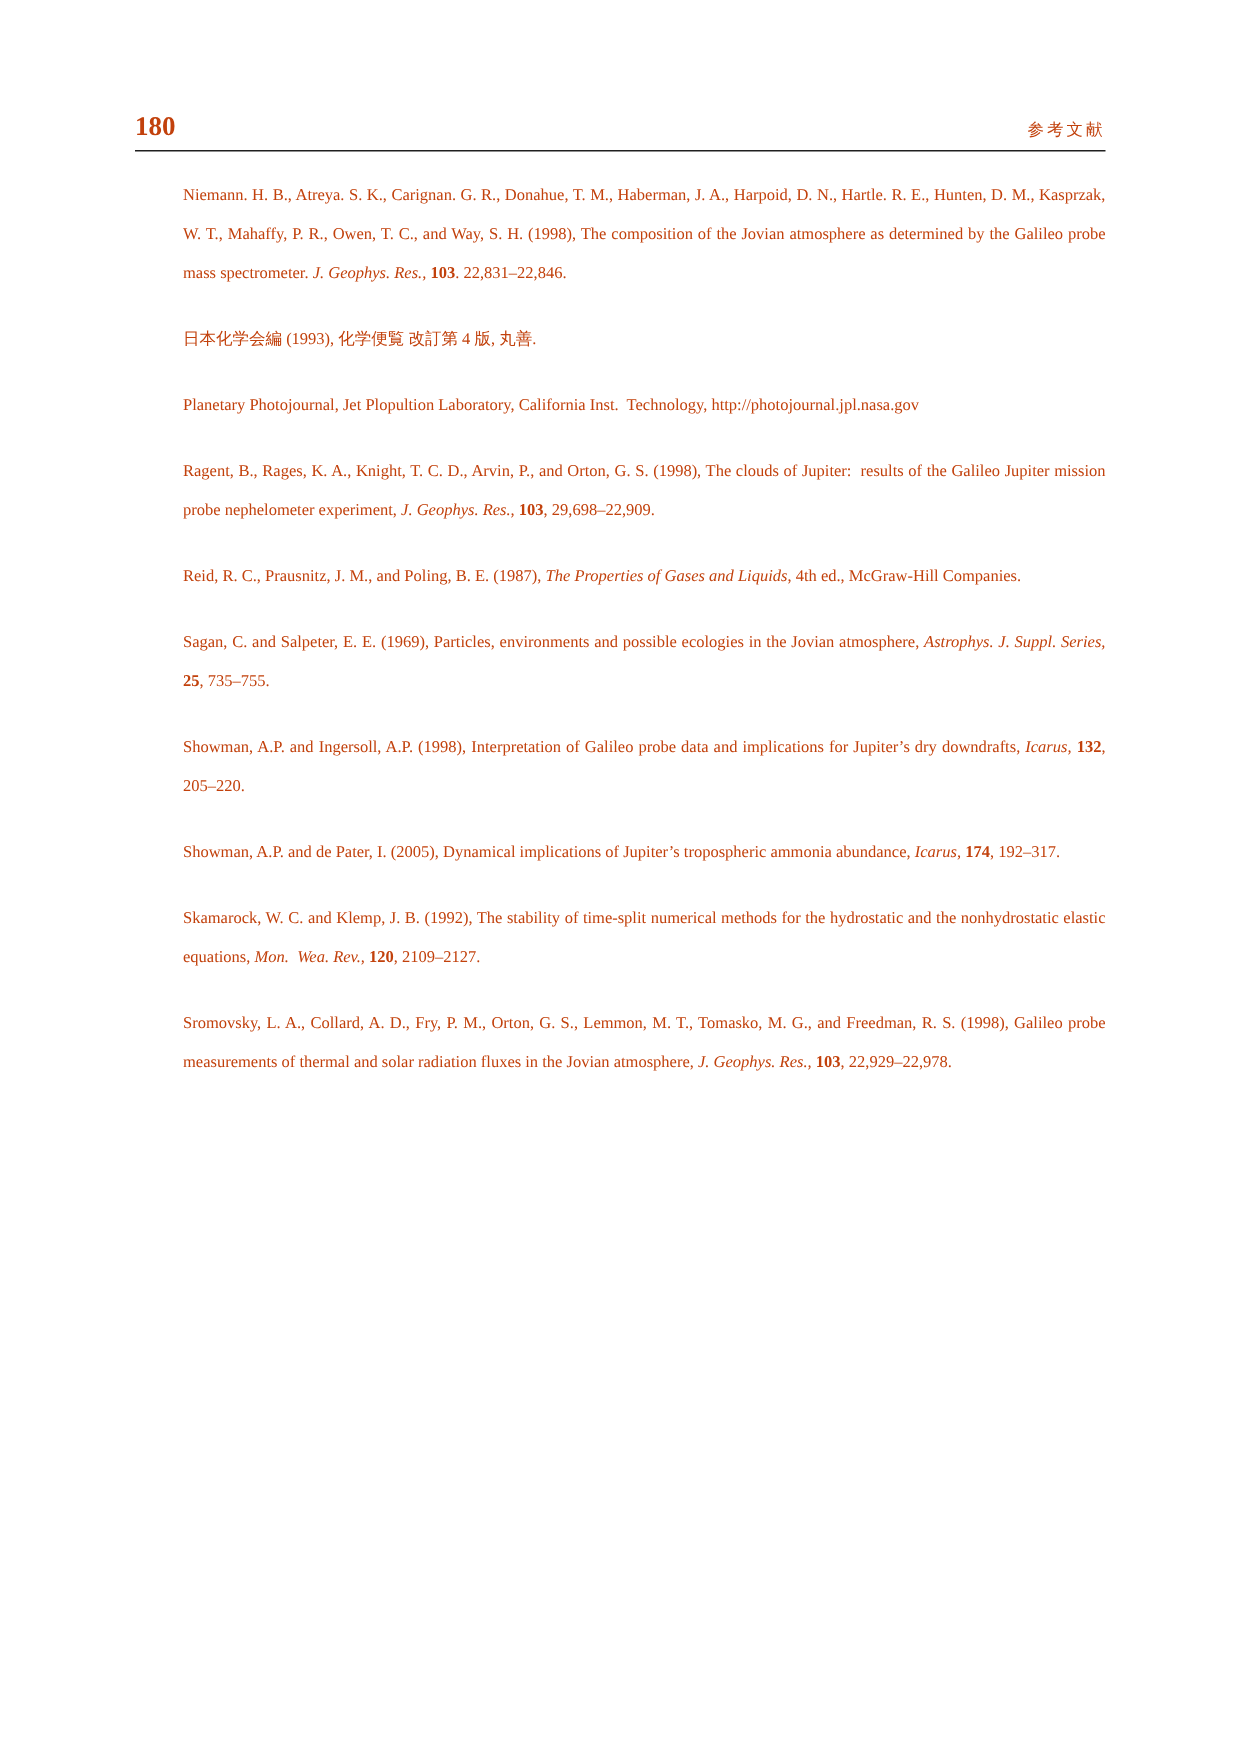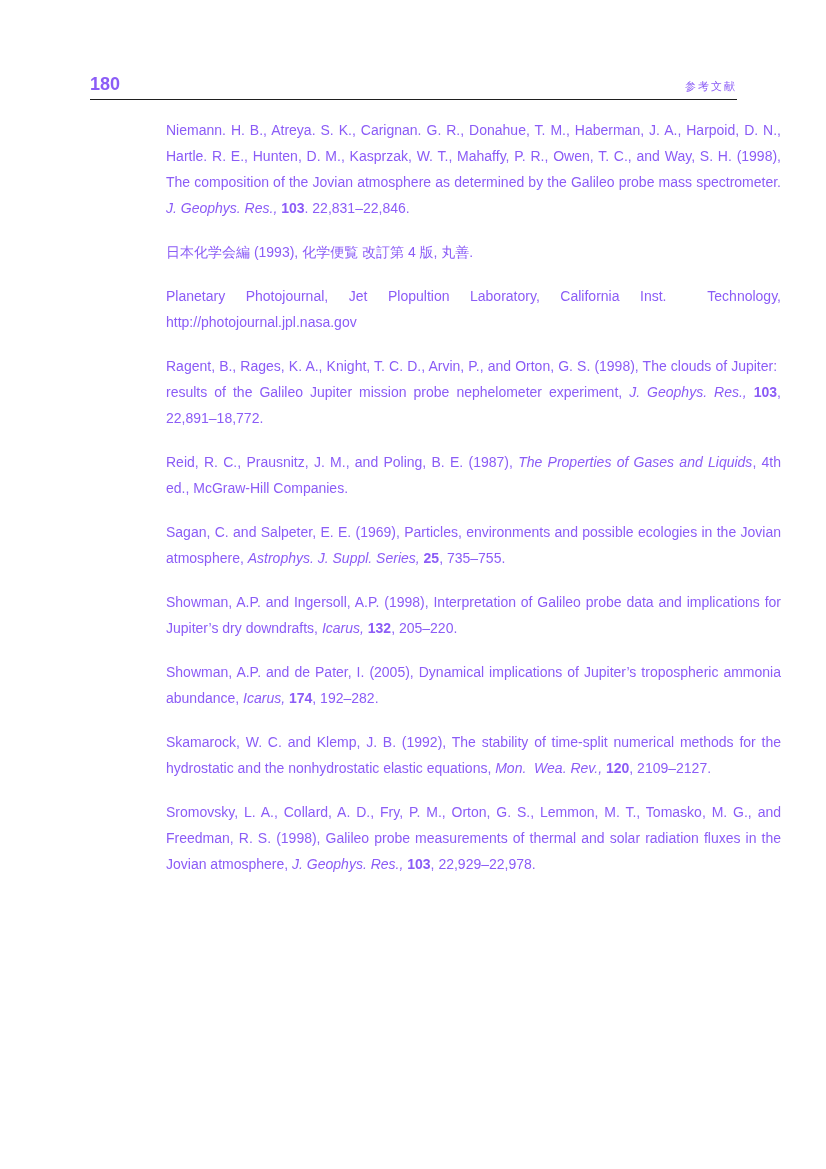--- a/index.html
+++ b/index.html
@@ -5,22 +5,22 @@
   html, body {
     margin: 0;
     padding: 0;
     background: #ffffff;
   }
   .sheet {
     position: relative;
     width: 826px;
     height: 1169px;
     background: #ffffff;
-    color: #8b5cf6;
-    font-family: Liberation Sans, sans-serif;
+    color: #c2410c;
+    font-family: Liberation Serif, serif;
     overflow: hidden;
   }
   .page-header {
     position: absolute;
     left: 90px;
     top: 74px;
     width: 647px;
     display: flex;
     justify-content: space-between;
     align-items: baseline;
@@ -35,25 +35,24 @@
   .htitle {
     font-size: 11px;
     line-height: 20px;
     letter-spacing: 2px;
   }
   .refs {
     position: absolute;
     left: 122px;
     top: 117px;
     width: 615px;
-    font-size: 14px;
+    font-size: 11px;
     line-height: 26px;
     text-align: justify;
     text-justify: inter-word;
-    margin-left: 44px;
   }
   .ref {
     margin: 0 0 18px 0;
     padding: 0;
   }
   .s-normal  { font-style: normal;  font-weight: normal; }
   .s-italic  { font-style: italic;  font-weight: normal; }
   .s-bold    { font-style: normal;  font-weight: bold;   }
 </style>
 </head>
@@ -62,21 +61,21 @@
 <div class="sheet">
   <header class="page-header">
     <span class="pnum">180</span>
     <span class="htitle">参考文献</span>
   </header>
 
   <main class="refs" id="refs">
       <p class="ref"><span class="s-normal">Niemann. H. B., Atreya. S. K., Carignan. G. R., Donahue, T. M., Haberman, J. A., Harpoid, D. N., Hartle. R. E., Hunten, D. M., Kasprzak, W. T., Mahaffy, P. R., Owen, T. C., and Way, S. H. (1998), The composition of the Jovian atmosphere as determined by the Galileo probe mass spectrometer. </span><span class="s-italic">J. Geophys. Res., </span><span class="s-bold">103</span><span class="s-normal">. 22,831–22,846.</span></p>
       <p class="ref"><span class="s-normal">日本化学会編 (1993), 化学便覧 改訂第 4 版, 丸善.</span></p>
       <p class="ref"><span class="s-normal">Planetary Photojournal, Jet Plopultion Laboratory, California Inst.&nbsp; Technology, http://photojournal.jpl.nasa.gov</span></p>
-      <p class="ref"><span class="s-normal">Ragent, B., Rages, K. A., Knight, T. C. D., Arvin, P., and Orton, G. S. (1998), The clouds of Jupiter:&nbsp; results of the Galileo Jupiter mission probe nephelometer experiment, </span><span class="s-italic">J. Geophys. Res., </span><span class="s-bold">103</span><span class="s-normal">, 22,891–18,772.</span></p>
+      <p class="ref"><span class="s-normal">Ragent, B., Rages, K. A., Knight, T. C. D., Arvin, P., and Orton, G. S. (1998), The clouds of Jupiter:&nbsp; results of the Galileo Jupiter mission probe nephelometer experiment, </span><span class="s-italic">J. Geophys. Res., </span><span class="s-bold">103</span><span class="s-normal">, 29,698–22,909.</span></p>
       <p class="ref"><span class="s-normal">Reid, R. C., Prausnitz, J. M., and Poling, B. E. (1987), </span><span class="s-italic">The Properties of Gases and Liquids</span><span class="s-normal">, 4th ed., McGraw-Hill Companies.</span></p>
       <p class="ref"><span class="s-normal">Sagan, C. and Salpeter, E. E. (1969), Particles, environments and possible ecologies in the Jovian atmosphere, </span><span class="s-italic">Astrophys. J. Suppl. Series, </span><span class="s-bold">25</span><span class="s-normal">, 735–755.</span></p>
       <p class="ref"><span class="s-normal">Showman, A.P. and Ingersoll, A.P. (1998), Interpretation of Galileo probe data and implications for Jupiter’s dry downdrafts, </span><span class="s-italic">Icarus, </span><span class="s-bold">132</span><span class="s-normal">, 205–220.</span></p>
-      <p class="ref"><span class="s-normal">Showman, A.P. and de Pater, I. (2005), Dynamical implications of Jupiter’s tropospheric ammonia abundance, </span><span class="s-italic">Icarus, </span><span class="s-bold">174</span><span class="s-normal">, 192–282.</span></p>
+      <p class="ref"><span class="s-normal">Showman, A.P. and de Pater, I. (2005), Dynamical implications of Jupiter’s tropospheric ammonia abundance, </span><span class="s-italic">Icarus, </span><span class="s-bold">174</span><span class="s-normal">, 192–317.</span></p>
       <p class="ref"><span class="s-normal">Skamarock, W. C. and Klemp, J. B. (1992), The stability of time-split numerical methods for the hydrostatic and the nonhydrostatic elastic equations, </span><span class="s-italic">Mon.&nbsp; Wea. Rev., </span><span class="s-bold">120</span><span class="s-normal">, 2109–2127.</span></p>
       <p class="ref"><span class="s-normal">Sromovsky, L. A., Collard, A. D., Fry, P. M., Orton, G. S., Lemmon, M. T., Tomasko, M. G., and Freedman, R. S. (1998), Galileo probe measurements of thermal and solar radiation fluxes in the Jovian atmosphere, </span><span class="s-italic">J. Geophys. Res., </span><span class="s-bold">103</span><span class="s-normal">, 22,929–22,978.</span></p>
     </main>
 </div>
 
 </body></html>

